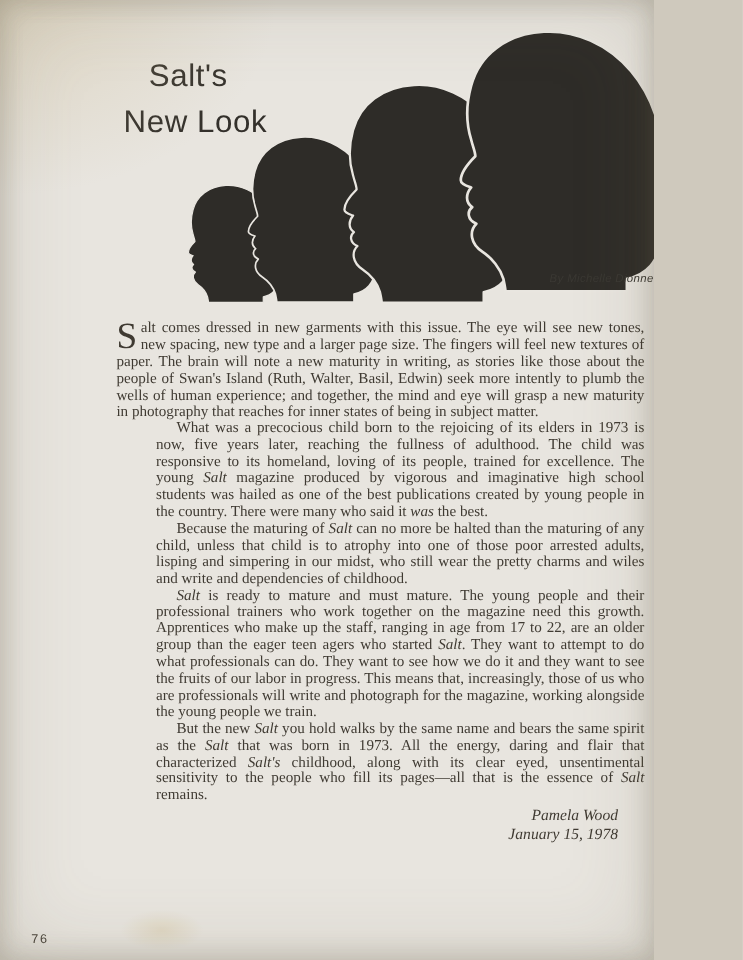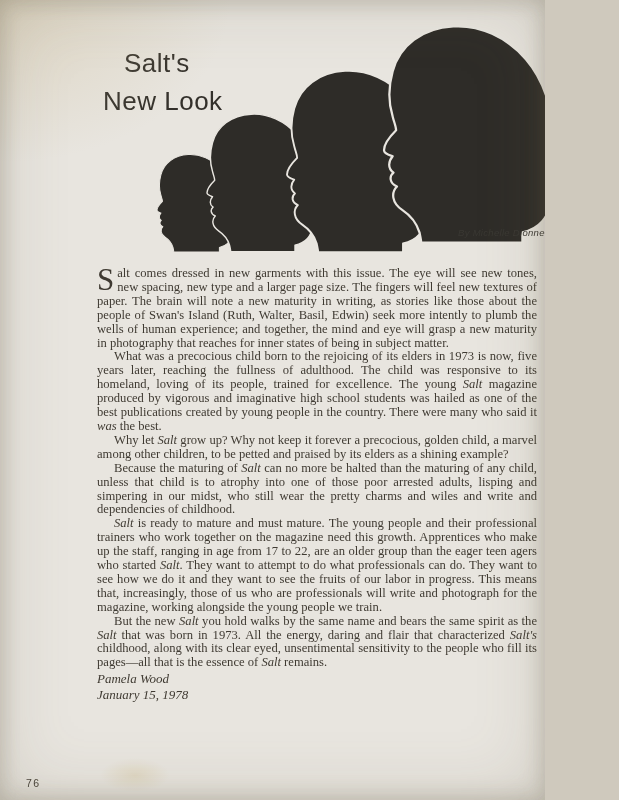--- a/index.html
+++ b/index.html
@@ -40,28 +40,28 @@
     position:absolute;left:458px;top:227px;z-index:3;
     font-family:"Liberation Sans",sans-serif;font-style:italic;
     font-size:9.5px;color:#3a3833;letter-spacing:0.3px;
   }
   .article{
     position:absolute;left:97px;top:267px;width:440px;z-index:2;
     font-size:12.6px;line-height:13.9px;color:#3f3a32;
     text-align:justify;
   }
   .article p{margin:0;}
-  .article p.indent{text-indent:17px;}
+  .article p.indent{text-indent:17px;margin-left:33px;}
   .dropcap{
     float:left;font-size:31px;line-height:24px;
     padding:1px 3px 0 0;color:#3f3a32;
   }
   .it{font-style:italic;}
   .signature{
-    text-align:left;font-style:italic;font-size:13px;line-height:15.5px;
+    text-align:right;font-style:italic;font-size:13px;line-height:15.5px;
     padding-right:22px;margin-top:1px;color:#3f3a32;
   }
   .pagenum{
     position:absolute;left:26px;top:777px;z-index:2;
     font-family:"Liberation Sans",sans-serif;font-size:10.5px;
     letter-spacing:1.5px;color:#49443b;
   }
 </style>
 </head>
 <body>
@@ -97,21 +97,20 @@
     <use href="#head" class="head" transform="translate(147,53) scale(1.45)" fill="#2e2c28" stroke="#e9e6e0" stroke-width="1.3" stroke-linejoin="round" vector-effect="non-scaling-stroke"></use>
     <use href="#head" class="head" transform="translate(244,8) scale(1.73)" fill="#2e2c28" stroke="#e9e6e0" stroke-width="1.3" stroke-linejoin="round" vector-effect="non-scaling-stroke"></use>
   </svg>
 
   <div class="byline">By Michelle Dionne</div>
 
   <div class="article">
 
     <p><span class="dropcap">S</span><span>alt comes dressed in new garments with this issue. The eye will see new tones, new spacing, new type and a larger page size. The fingers will feel new textures of paper. The brain will note a new maturity in writing, as stories like those about the people of Swan's Island (Ruth, Walter, Basil, Edwin) seek more intently to plumb the wells of human experience; and together, the mind and eye will grasp a new maturity in photography that reaches for inner states of being in subject matter.</span></p>
       <p class="indent"><span>What was a precocious child born to the rejoicing of its elders in 1973 is now, five years later, reaching the fullness of adulthood. The child was responsive to its homeland, loving of its people, trained for excellence. The young </span><span class="it">Salt</span><span> magazine produced by vigorous and imaginative high school students was hailed as one of the best publications created by young people in the country. There were many who said it </span><span class="it">was</span><span> the best.</span></p>
-      <p class="indent"><span>Why let </span><span class="it">Salt</span><span> grow up? Why not keep it forever a precocious, golden child, a marvel among other children, to be petted and praised by its elders as a shining example?</span></p>
       <p class="indent"><span>Because the maturing of </span><span class="it">Salt</span><span> can no more be halted than the maturing of any child, unless that child is to atrophy into one of those poor arrested adults, lisping and simpering in our midst, who still wear the pretty charms and wiles and write and dependencies of childhood.</span></p>
       <p class="indent"><span class="it">Salt</span><span> is ready to mature and must mature. The young people and their professional trainers who work together on the magazine need this growth. Apprentices who make up the staff, ranging in age from 17 to 22, are an older group than the eager teen agers who started </span><span class="it">Salt</span><span>. They want to attempt to do what professionals can do. They want to see how we do it and they want to see the fruits of our labor in progress. This means that, increasingly, those of us who are professionals will write and photograph for the magazine, working alongside the young people we train.</span></p>
       <p class="indent"><span>But the new </span><span class="it">Salt</span><span> you hold walks by the same name and bears the same spirit as the </span><span class="it">Salt</span><span> that was born in 1973. All the energy, daring and flair that characterized </span><span class="it">Salt's</span><span> childhood, along with its clear eyed, unsentimental sensitivity to the people who fill its pages—all that is the essence of </span><span class="it">Salt</span><span> remains.</span></p>
       <div class="signature">
       <div>Pamela Wood</div>
       <div>January 15, 1978</div>
     </div>
   </div>
 
   <div class="pagenum">76</div>

